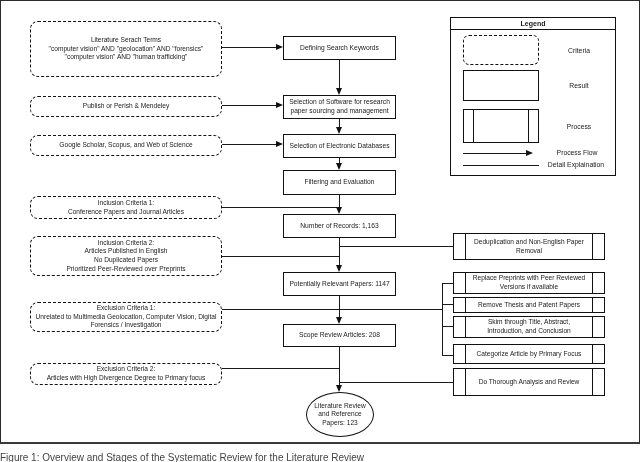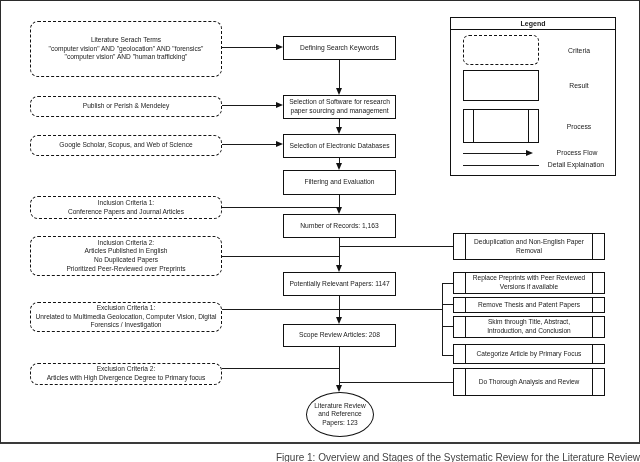--- a/index.html
+++ b/index.html
@@ -63,21 +63,21 @@
   .ll1{left:100px;top:17px;width:56px;height:30px;}
   .ll2{left:100px;top:52px;width:56px;height:31px;}
   .ll3{left:100px;top:91px;width:56px;height:34px;}
   .ll4{left:94px;top:129px;width:64px;height:10px;}
   .ll5{left:90px;top:141px;width:70px;height:10px;}
   .lg-hl{position:absolute;height:1px;background:#1a1a1a;}
   .lg-arrowline{left:12px;top:135px;width:64px;}
   .lg-arrowhead{position:absolute;left:75px;top:132px;width:0;height:0;border-top:3.5px solid transparent;border-bottom:3.5px solid transparent;border-left:7px solid #111;}
   .lg-detail{left:12px;top:147px;width:76px;}
 
-  .caption{position:absolute;left:0;top:452px;width:100%;text-align:right;font-size:10px;color:#444;}
+  .caption{position:absolute;left:0;top:452px;width:100%;text-align:left;font-size:10px;color:#444;}
 </style>
 </head>
 <body>
 
 <div class="stage">
   <div class="frame"></div>
 
   <div class="box dash lb1">Literature Serach Terms
 "computer vision" AND "geolocation" AND "forensics"
 "computer vision" AND "human trafficking"</div>

